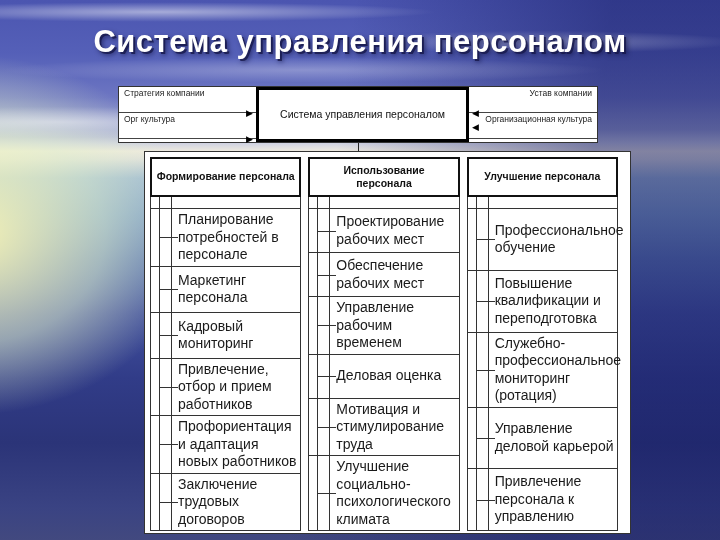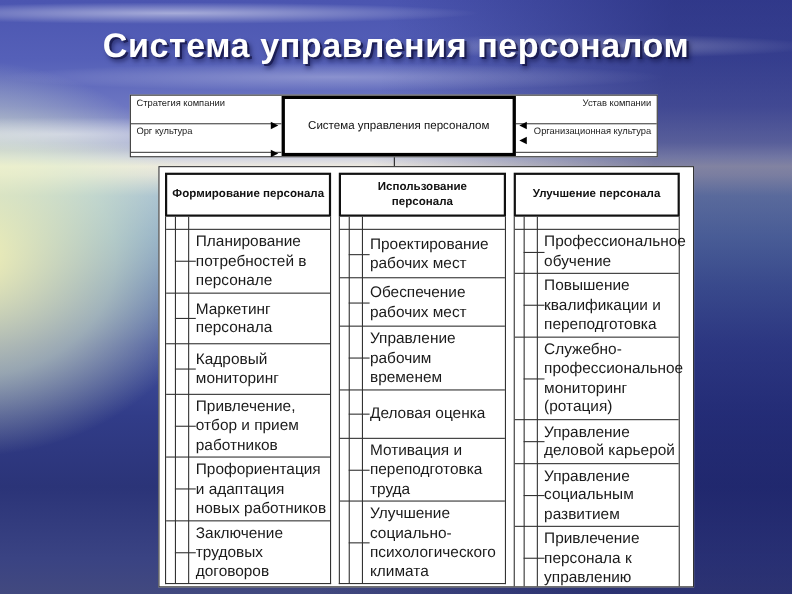--- a/index.html
+++ b/index.html
@@ -122,21 +122,21 @@
         <div class="trow">
             <span>Обеспечение рабочих мест</span>
           </div>
         <div class="trow">
             <span>Управление рабочим временем</span>
           </div>
         <div class="trow">
             <span>Деловая оценка</span>
           </div>
         <div class="trow">
-            <span>Мотивация и переподготовка труда</span>
+            <span>Мотивация и стимулирование труда</span>
           </div>
         <div class="trow">
             <span>Улучшение социально-психологического климата</span>
           </div>
       </div>
     </div>
 
     <div class="tgroup">
       <div class="tgroup-header">Улучшение персонала</div>
       <div class="tgroup-body">
@@ -147,22 +147,19 @@
         <div class="trow">
             <span>Повышение квалификации и переподготовка</span>
           </div>
         <div class="trow">
             <span>Служебно-профессиональное мониторинг (ротация)</span>
           </div>
         <div class="trow">
             <span>Управление деловой карьерой</span>
           </div>
         <div class="trow">
-            <span>Управление социальным развитием</span>
-          </div>
-        <div class="trow">
             <span>Привлечение персонала к управлению</span>
           </div>
       </div>
     </div>
 
   </div>
 </div>
 
 </body></html>

